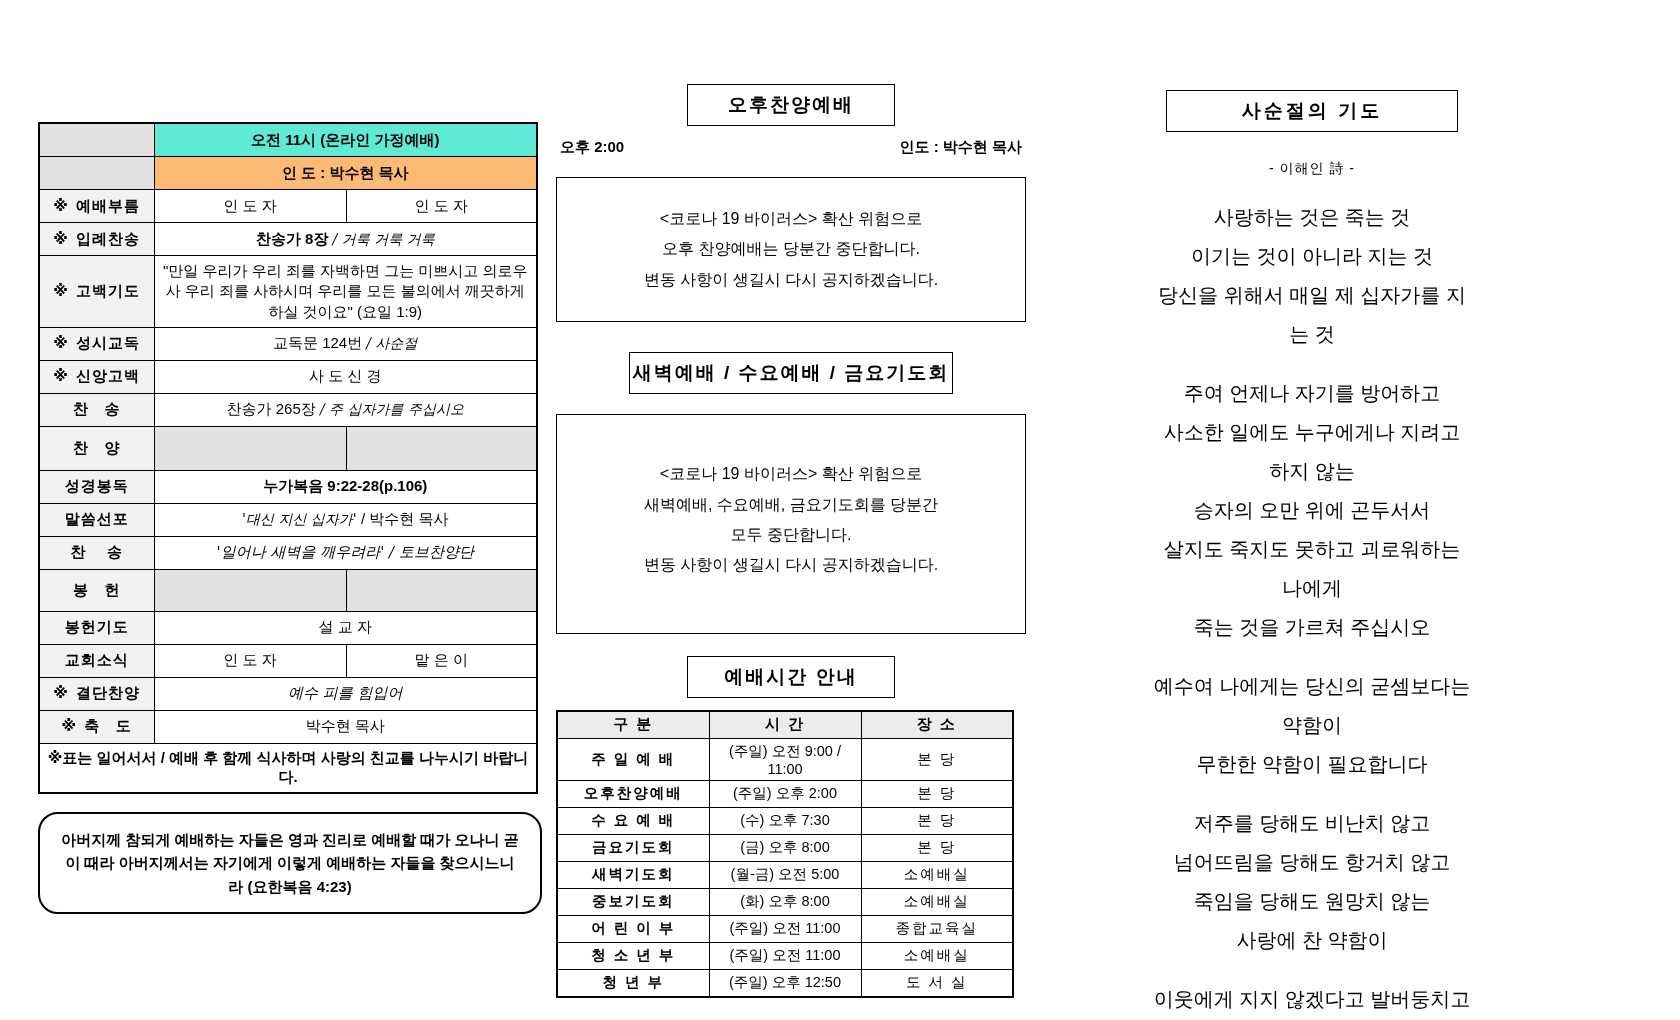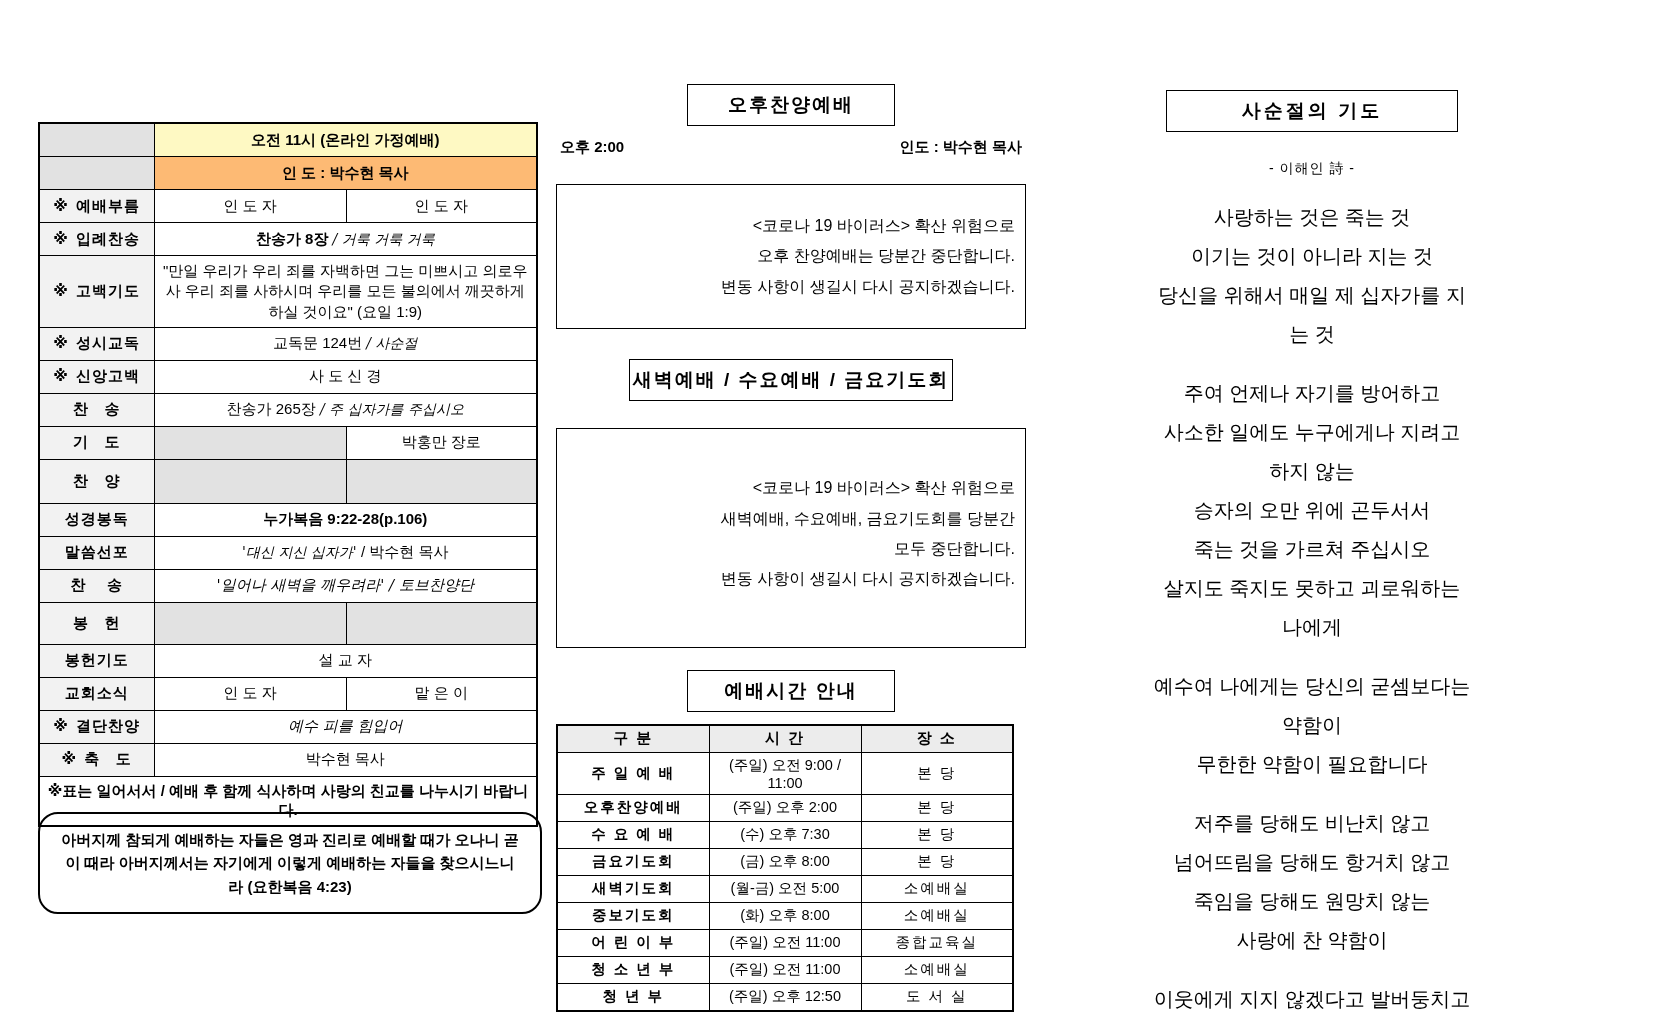--- a/index.html
+++ b/index.html
@@ -45,21 +45,21 @@
     width: 115px;
     font-weight: bold;
     letter-spacing: 1px;
     background: #f2f2f2;
     font-size: 15px;
     white-space: nowrap;
     margin-top: 29px;
   }
   td.lbl .star { font-weight: bold; margin-right: 2px; }
   .hdr-main {
-    background: #fef9c3;
+    background: #5eead4;
     font-weight: bold;
     font-size: 18px;
     margin-left: 40px;
   }
   .hdr-sub {
     background: #fdba74;
     font-weight: bold;
     font-size: 16px;
   }
   .shade { background: #e2e2e2; }
@@ -115,22 +115,22 @@
   .meta-row {
     display: flex;
     justify-content: space-between;
     font-size: 15px;
     font-weight: bold;
     margin-top: 12px;
     padding: 0 4px;
   }
   .notice-box {
     border: 1px solid #000;
-    margin-top: 27px;
-    text-align: right;
+    margin-top: 20px;
+    text-align: center;
     font-size: 16px;
     line-height: 1.9;
     padding: 26px 10px;
   }
   .notice-box.tall { padding: 44px 10px 52px; }
   .title-box.wide { width: 322px; }
   .gap-30 { height: 30px; }
   .gap-22 { height: 22px; }
 
   table.times {
@@ -296,25 +296,20 @@
           <td colspan="2">사 도 신 경</td>
         </tr>
 
         <tr>
           <td class="lbl">찬 &nbsp;&nbsp;송</td>
           <td colspan="2">
             <span class="b">찬송가 265장</span> <span class="serif-it">/ 주 십자가를 주십시오</span>
           </td>
         </tr>
 
-        <tr>
-          <td class="lbl">기 &nbsp;&nbsp;도</td>
-          <td class="shade"></td>
-          <td>박홍만 장로</td>
-        </tr>
 
         <tr style="height:44px">
           <td class="lbl">찬 &nbsp;&nbsp;양</td>
           <td class="shade"></td>
           <td class="shade dotted-bottom"></td>
         </tr>
 
         <tr>
           <td class="lbl">성경봉독</td>
           <td colspan="2" class="bold">누가복음 9:22-28(p.106)</td>
@@ -460,22 +455,22 @@
     <div class="poem">
       <div class="stanza">
         <div>사랑하는 것은 죽는 것</div>
         <div>이기는 것이 아니라 지는 것</div>
         <div>당신을 위해서 매일 제 십자가를 지는 것</div>
       </div>
       <div class="stanza">
         <div>주여 언제나 자기를 방어하고</div>
         <div>사소한 일에도 누구에게나 지려고 하지 않는</div>
         <div>승자의 오만 위에 곤두서서</div>
+        <div>살지도 죽지도 못하고 괴로워하는 나에게</div>
         <div>죽는 것을 가르쳐 주십시오</div>
-        <div>살지도 죽지도 못하고 괴로워하는 나에게</div>
       </div>
       <div class="stanza">
         <div>예수여 나에게는 당신의 굳셈보다는 약함이</div>
         <div>무한한 약함이 필요합니다</div>
       </div>
       <div class="stanza">
         <div>저주를 당해도 비난치 않고</div>
         <div>넘어뜨림을 당해도 항거치 않고</div>
         <div>죽임을 당해도 원망치 않는</div>
         <div>사랑에 찬 약함이</div>

